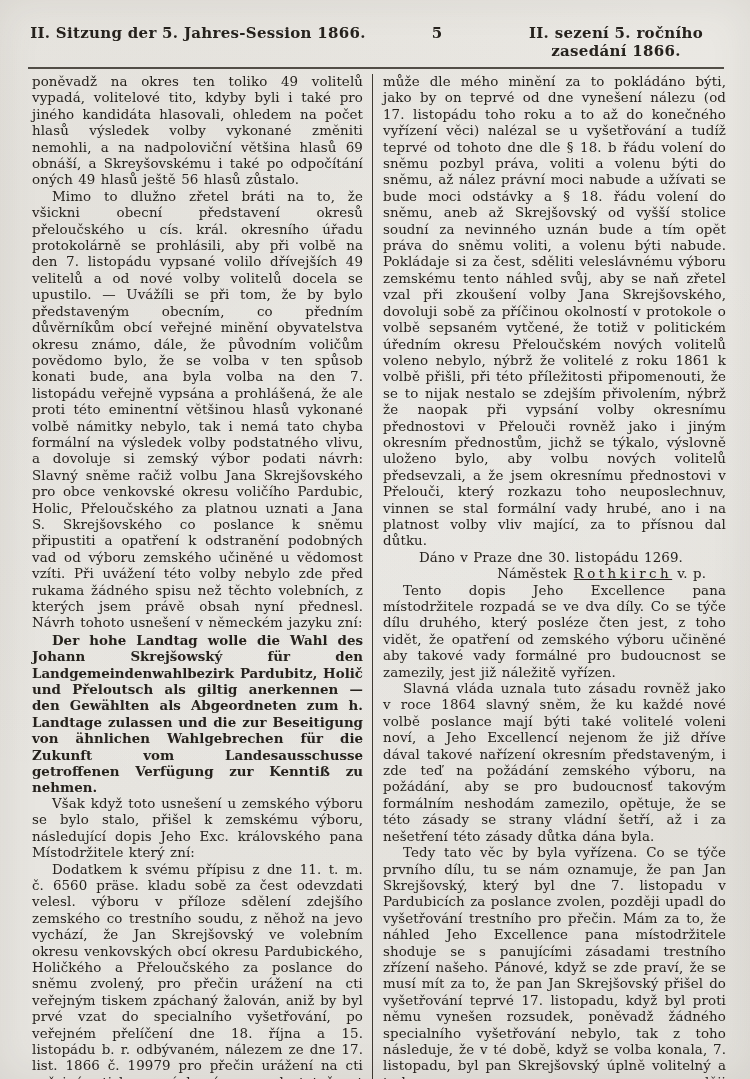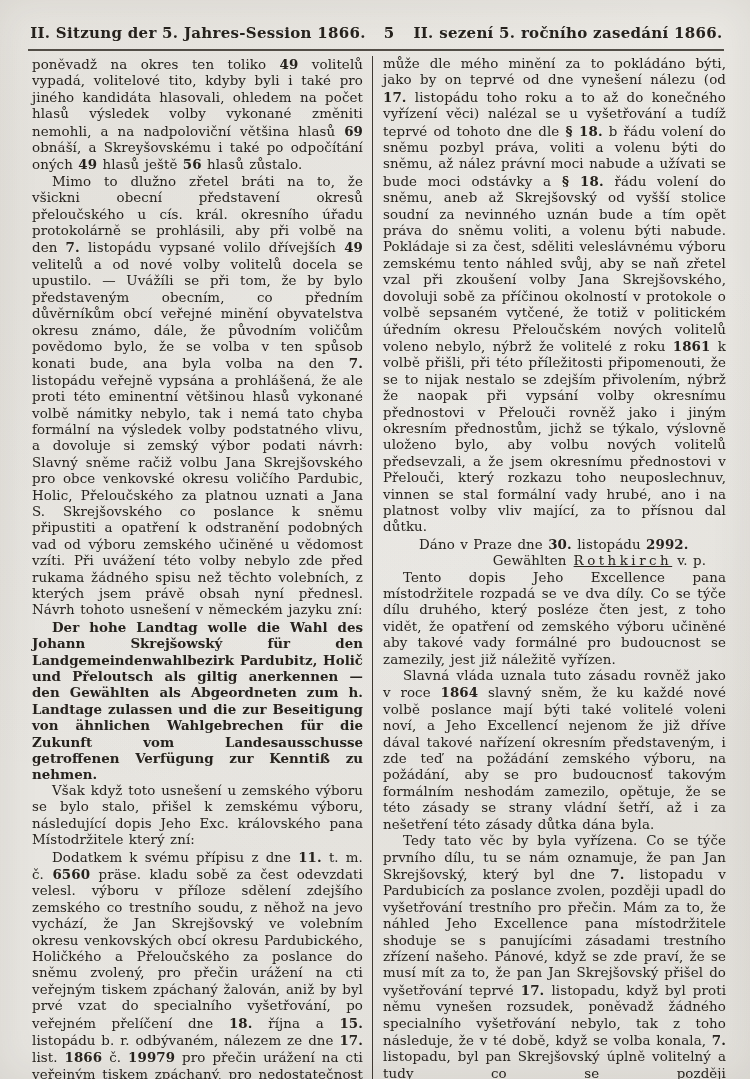--- a/index.html
+++ b/index.html
@@ -19,20 +19,21 @@
     box-shadow: inset 0 0 40px rgba(90,80,65,0.10);
     overflow: hidden;
   }
   .header {
     display: flex;
     align-items: baseline;
     padding: 24px 26px 7px 30px;
     font-size: 15px;
     font-weight: bold;
     letter-spacing: 0.3px;
+    gap: 48px;
   }
   .h-left  { width: 336px; text-align: center; }
   .h-num   { width: 46px;  text-align: center; font-weight: bold; }
   .h-right { flex: 1;      text-align: center; }
   .rule {
     margin: 0 26px 0 28px;
     border-bottom: 2.5px solid #37322b;
     opacity: 0.85;
   }
   .cols {
@@ -57,21 +58,21 @@
   .colR {
     flex: 1;
     padding-left: 10px;
   }
   .col p { margin: 0; text-indent: 20px; }
   .col p.noindent { text-indent: 0; }
   .col p.runon { text-align-last: justify; }
   .col p.fraktur { font-weight: bold; letter-spacing: 0; }
   .col p.date { text-indent: 36px; }
   .col p.signature { text-indent: 0; text-align: right; padding-right: 20px; }
-  .col b { font-weight: bold; }
+  .col b { font-weight: normal; }
   .spaced { letter-spacing: 3.5px; margin: 0 5px 0 7px; text-decoration: underline; }
 </style>
 </head>
 <body>
 
 <div class="page">
 
   <div class="header">
     <div class="h-left">II. Sitzung der 5. Jahres-Session 1866.</div>
     <div class="h-num">5</div>
@@ -85,23 +86,23 @@
     <div class="col colL">
       <p class="noindent">poněvadž na okres ten toliko <b>49</b> volitelů vypadá, volitelové tito, kdyby byli i také pro jiného kandidáta hlasovali, ohledem na počet hlasů výsledek volby vykonané změniti nemohli, a na nadpoloviční většina hlasů <b>69</b> obnáší, a Skreyšovskému i také po odpočítání oných <b>49</b> hlasů ještě <b>56</b> hlasů zůstalo.</p>
       <p>Mimo to dlužno zřetel bráti na to, že všickni obecní představení okresů přeloučského u cís. král. okresního úřadu protokolárně se prohlásili, aby při volbě na den <b>7.</b> listopádu vypsané volilo dřívejších <b>49</b> velitelů a od nové volby volitelů docela se upustilo. — Uvážíli se při tom, že by bylo představeným obecním, co předním důvěrníkům obcí veřejné minění obyvatelstva okresu známo, dále, že původním voličům povědomo bylo, že se volba v ten spůsob konati bude, ana byla volba na den <b>7.</b> listopádu veřejně vypsána a prohlášená, že ale proti této eminentní většinou hlasů vykonané volbě námitky nebylo, tak i nemá tato chyba formální na výsledek volby podstatného vlivu, a dovoluje si zemský výbor podati návrh: Slavný sněme račiž volbu Jana Skrejšovského pro obce venkovské okresu voličího Pardubic, Holic, Přeloučského za platnou uznati a Jana S. Skrejšovského co poslance k sněmu připustiti a opatření k odstranění podobných vad od výboru zemského učiněné u vědomost vzíti. Při uvážení této volby nebylo zde před rukama žádného spisu než těchto volebních, z kterých jsem právě obsah nyní přednesl. Návrh tohoto usnešení v německém jazyku zní:</p>
       <p class="fraktur">Der hohe Landtag wolle die Wahl des Johann Skrejšowský für den Landgemeindenwahlbezirk Pardubitz, Holič und Přeloutsch als giltig anerkennen — den Gewählten als Abgeordneten zum h. Landtage zulassen und die zur Beseitigung von ähnlichen Wahlgebrechen für die Zukunft vom Landesausschusse getroffenen Verfügung zur Kenntiß zu nehmen.</p>
       <p>Však když toto usnešení u zemského výboru se bylo stalo, přišel k zemskému výboru, následující dopis Jeho Exc. královského pana Místodržitele který zní:</p>
       <p class="runon">Dodatkem k svému přípisu z dne <b>11.</b> t. m. č. <b>6560</b> präse. kladu sobě za čest odevzdati velesl. výboru v příloze sdělení zdejšího zemského co trestního soudu, z něhož na jevo vychází, že Jan Skrejšovský ve volebním okresu venkovských obcí okresu Pardubického, Holičkého a Přeloučského za poslance do sněmu zvolený, pro přečin urážení na cti veřejným tiskem zpáchaný žalován, aniž by byl prvé vzat do specialního vyšetřování, po veřejném přelíčení dne <b>18.</b> října a <b>15.</b> listopádu b. r. odbývaném, nálezem ze dne <b>17.</b> list. <b>1866</b> č. <b>19979</b> pro přečin urážení na cti veřejným tiskem zpáchaný, pro nedostatečnost důvodů od obžaloby osvobozen byl, že však nález tento dosud nenabyl moci práva. Poněvadž proti Skrejšovskému, specialní vyšetřování zavedeno nebylo,</p>
     </div>
 
     <div class="col colR">
       <p class="noindent">může dle mého minění za to pokládáno býti, jako by on teprvé od dne vynešení nálezu (od <b>17.</b> listopádu toho roku a to až do konečného vyřízení věci) nalézal se u vyšetřování a tudíž teprvé od tohoto dne dle <b>§ 18.</b> b řádu volení do sněmu pozbyl práva, voliti a volenu býti do sněmu, až nález právní moci nabude a užívati se bude moci odstávky a <b>§ 18.</b> řádu volení do sněmu, aneb až Skrejšovský od vyšší stolice soudní za nevinného uznán bude a tím opět práva do sněmu voliti, a volenu býti nabude. Pokládaje si za čest, sděliti veleslávnému výboru zemskému tento náhled svůj, aby se naň zřetel vzal při zkoušení volby Jana Skrejšovského, dovoluji sobě za příčinou okolností v protokole o volbě sepsaném vytčené, že totiž v politickém úředním okresu Přeloučském nových volitelů voleno nebylo, nýbrž že volitelé z roku <b>1861</b> k volbě přišli, při této příležitosti připomenouti, že se to nijak nestalo se zdejším přivolením, nýbrž že naopak při vypsání volby okresnímu přednostovi v Přelouči rovněž jako i jiným okresním přednostům, jichž se týkalo, výslovně uloženo bylo, aby volbu nových volitelů předsevzali, a že jsem okresnímu přednostovi v Přelouči, který rozkazu toho neuposlechnuv, vinnen se stal formální vady hrubé, ano i na platnost volby vliv mající, za to přísnou dal důtku.</p>
-      <p class="date">Dáno v Praze dne <b>30.</b> listopádu <b>2992.</b></p>
+      <p class="date">Dáno v Praze dne <b>30.</b> listopádu <b>1269.</b></p>
       <p class="signature">
-        <span>Gewählten</span><span class="spaced">Rothkirch</span><span>v. p.</span>
+        <span>Náměstek</span><span class="spaced">Rothkirch</span><span>v. p.</span>
       </p>
       <p>Tento dopis Jeho Excellence pana místodržitele rozpadá se ve dva díly. Co se týče dílu druhého, který posléze čten jest, z toho vidět, že opatření od zemského výboru učiněné aby takové vady formálné pro budoucnost se zamezily, jest již náležitě vyřízen.</p>
       <p>Slavná vláda uznala tuto zásadu rovněž jako v roce <b>1864</b> slavný sněm, že ku každé nové volbě poslance mají býti také volitelé voleni noví, a Jeho Excellencí nejenom že již dříve dával takové nařízení okresním představeným, i zde teď na požádání zemského výboru, na požádání, aby se pro budoucnosť takovým formálním neshodám zamezilo, opětuje, že se této zásady se strany vládní šetří, až i za nešetření této zásady důtka dána byla.</p>
       <p class="runon">Tedy tato věc by byla vyřízena. Co se týče prvního dílu, tu se nám oznamuje, že pan Jan Skrejšovský, který byl dne <b>7.</b> listopadu v Pardubicích za poslance zvolen, později upadl do vyšetřování trestního pro přečin. Mám za to, že náhled Jeho Excellence pana místodržitele shoduje se s panujícími zásadami trestního zřízení našeho. Pánové, když se zde praví, že se musí mít za to, že pan Jan Skrejšovský přišel do vyšetřování teprvé <b>17.</b> listopadu, když byl proti němu vynešen rozsudek, poněvadž žádného specialního vyšetřování nebylo, tak z toho následuje, že v té době, když se volba konala, <b>7.</b> listopadu, byl pan Skrejšovský úplně volitelný a tudy co se později</p>
     </div>
 
   </div>
 
 </div>
 

